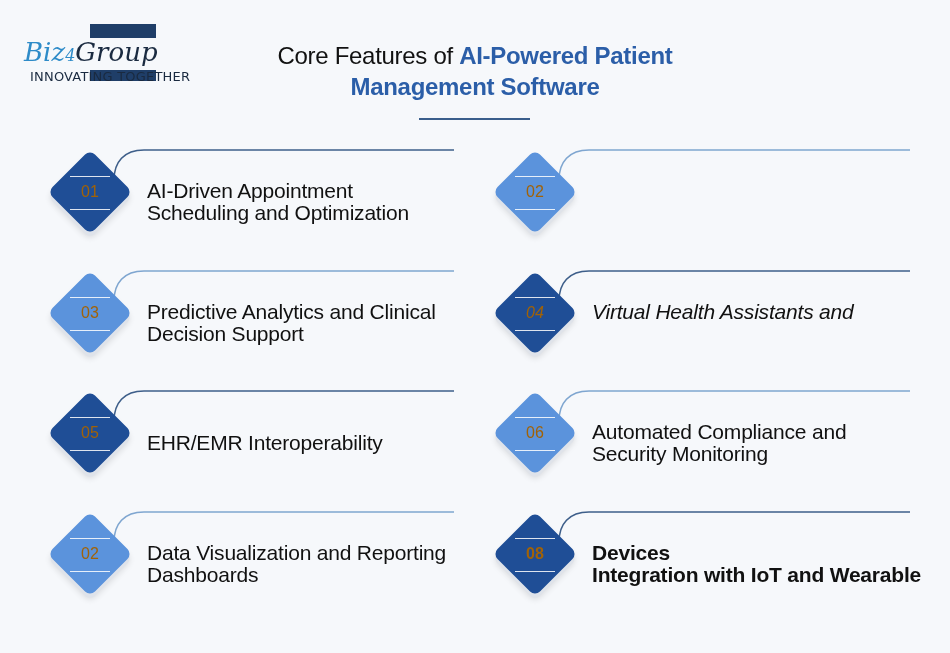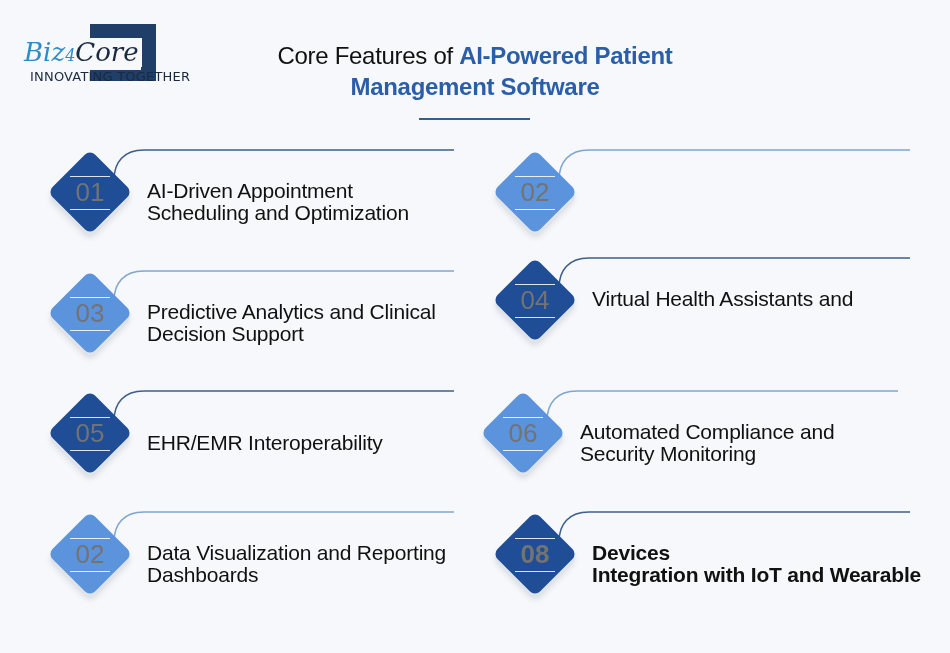--- a/index.html
+++ b/index.html
@@ -41,33 +41,33 @@
   .diamond {
     position: absolute; left: 12px; top: 12px; width: 60px; height: 60px;
     transform: rotate(45deg); border-radius: 7px;
     box-shadow: 3px 3px 0 #dfe3ea, 4px 4px 6px rgba(0,0,0,0.12);
   }
   .diamond.dark { background: #1f4e96; }
   .diamond.light { background: #5b93dc; }
   .num-block {
     position: absolute; left: 22px; top: 26px; width: 40px; height: 32px;
     border-top: 1.5px solid rgba(255,255,255,0.85); border-bottom: 1.5px solid rgba(255,255,255,0.85);
-    color: #737373; font-size: 26px; text-align: center; line-height: 30px;
+    color: #a16207; font-size: 16px; text-align: center; line-height: 30px;
   }
   .label {
     position: absolute; left: 107px; font-size: 21px; line-height: 22px; color: #111;
     letter-spacing: -0.2px;
   }
 </style>
 </head>
 <body>
 
 <div class="logo">
   <div class="logo-frame"></div>
-  <div class="logo-text"><span class="biz">Biz</span><span style="font-size:16px;color:#2e8bc8">4</span><span>Core</span></div>
+  <div class="logo-text"><span class="biz">Biz</span><span style="font-size:16px;color:#2e8bc8">4</span><span>Group</span></div>
   <div class="logo-tag">INNOVATING TOGETHER</div>
 </div>
 
 <div class="title">
   <span>Core Features of </span><span class="accent">AI-Powered Patient</span>
   <span class="title-line2">Management Software</span>
 </div>
 <div class="title-rule"></div>
 
 <div id="items">
@@ -99,21 +99,21 @@
       </svg>
       <div class="diamond-wrap">
         <div class="diamond light"></div>
         <div class="num-block">03</div>
       </div>
       <div class="label" style="top:48px">
         <div>Predictive Analytics and Clinical</div>
         <div>Decision Support</div>
       </div>
     </div>
-    <div class="item" style="left: 485px; top: 240px;">
+    <div class="item" style="left: 485px; top: 253px; font-style: italic;">
       <svg class="connector" width="460" height="60">
         <path d="M74 48 C74 30 84 18 104 18 L425 18" fill="none" stroke="#3e5f8a" stroke-width="1.6"></path>
       </svg>
       <div class="diamond-wrap">
         <div class="diamond dark"></div>
         <div class="num-block">04</div>
       </div>
       <div class="label" style="top:48px">
         <div>Virtual Health Assistants and</div>
       </div>
@@ -123,21 +123,21 @@
         <path d="M74 48 C74 30 84 18 104 18 L414 18" fill="none" stroke="#3e5f8a" stroke-width="1.6"></path>
       </svg>
       <div class="diamond-wrap">
         <div class="diamond dark"></div>
         <div class="num-block">05</div>
       </div>
       <div class="label" style="top:59px">
         <div>EHR/EMR Interoperability</div>
       </div>
     </div>
-    <div class="item" style="left: 473px; top: 373px; text-decoration: underline;">
+    <div class="item" style="left: 485px; top: 373px; text-decoration: underline;">
       <svg class="connector" width="460" height="60">
         <path d="M74 48 C74 30 84 18 104 18 L425 18" fill="none" stroke="#7fa6d0" stroke-width="1.6"></path>
       </svg>
       <div class="diamond-wrap">
         <div class="diamond light"></div>
         <div class="num-block">06</div>
       </div>
       <div class="label" style="top:48px">
         <div>Automated Compliance and</div>
         <div>Security Monitoring</div>

